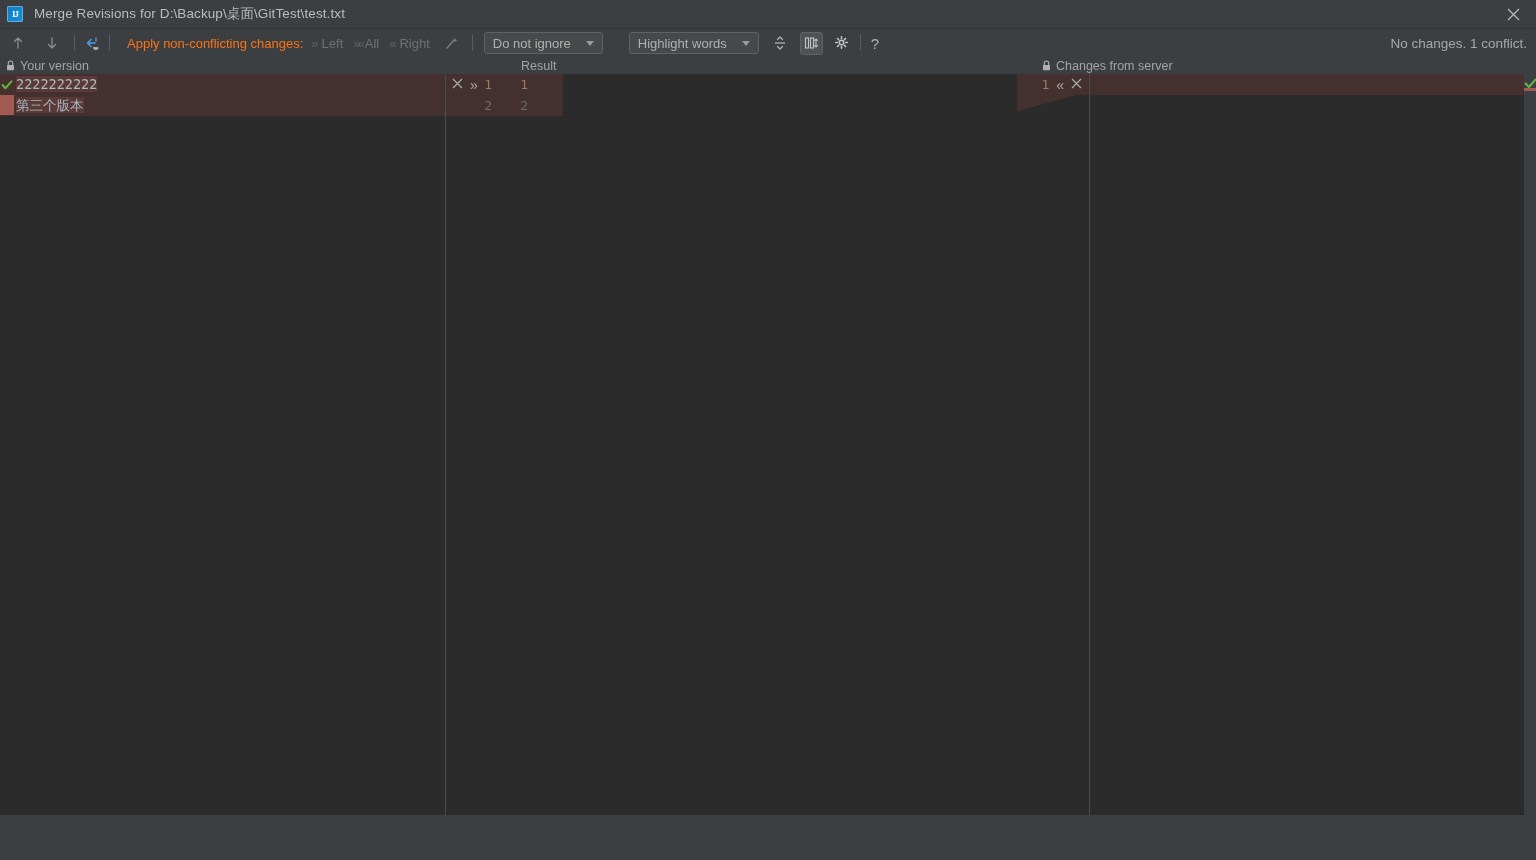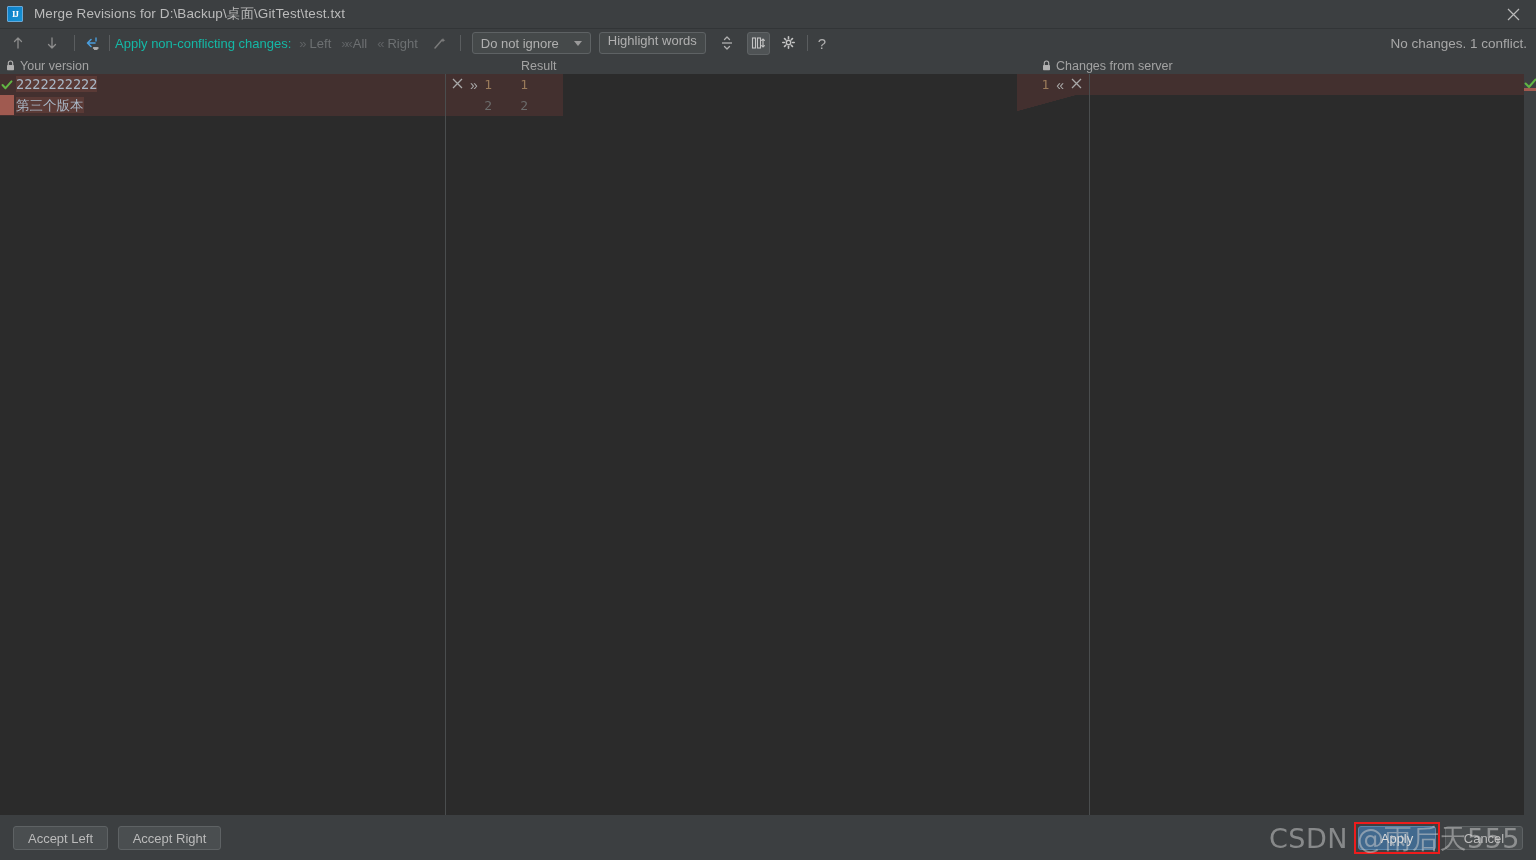--- a/index.html
+++ b/index.html
@@ -44,21 +44,21 @@
   }
   .tb-icon {
     width: 24px; height: 24px; display: flex; align-items: center;
     justify-content: center; flex: 0 0 auto;
   }
   .tb-icon svg { display: block; }
   .tb-sep {
     width: 1px; height: 16px; background: #5a5d5f; margin: 0 5px; flex: 0 0 auto;
   }
   .apply-label {
-    color: #14b8a6; font-size: 13px; margin-left: 0; margin-right: 8px;
+    color: #f97316; font-size: 13px; margin-left: 12px; margin-right: 8px;
     white-space: nowrap;
   }
   .chip {
     display: flex; align-items: center; gap: 3px; color: #6d7072;
     font-size: 13px; margin-right: 10px; white-space: nowrap;
   }
   .chip .gl { font-size: 13px; color: #5e6163; }
   .combo {
     height: 22px; border: 1px solid #5e6264; border-radius: 3px;
     background: #45494a; color: #b0b0b0; font-size: 13px;
@@ -290,21 +290,21 @@
         <path d="M3 12 L10 4" stroke="#7b7b7b" stroke-width="1.5" stroke-linecap="round"></path>
         <path d="M11 2 L11.7 3.6 L13.3 4.3 L11.7 5 L11 6.6 L10.3 5 L8.7 4.3 L10.3 3.6 Z" fill="#7b7b7b"></path>
       </svg>
     </div>
     <div class="tb-sep" style="margin-left:8px;"></div>
 
     <div class="combo" style="margin-left:6px;">
       <span>Do not ignore</span>
       <span class="caret"></span>
     </div>
-    <div class="combo" style="margin-left:8px;flex-direction:column;">
+    <div class="combo" style="margin-left:26px;">
       <span>Highlight words</span>
       <span class="caret"></span>
     </div>
 
     <div class="tb-btn" style="margin-left:10px;">
       <svg width="16" height="16" viewBox="0 0 16 16">
         <path d="M3 8 L13 8" stroke="#b0b0b0" stroke-width="1.3"></path>
         <path d="M5.5 4.5 L8 2 L10.5 4.5" stroke="#b0b0b0" stroke-width="1.3" fill="none" stroke-linecap="round" stroke-linejoin="round"></path>
         <path d="M5.5 11.5 L8 14 L10.5 11.5" stroke="#b0b0b0" stroke-width="1.3" fill="none" stroke-linecap="round" stroke-linejoin="round"></path>
       </svg>
@@ -417,22 +417,14 @@
     <div class="marker-strip">
       <div class="m"></div>
     </div>
     <div class="strip-check">
       <svg width="13" height="13" viewBox="0 0 13 13">
         <path d="M1.6 6.5 L5 10 L11.4 2.6" stroke="#62b543" stroke-width="2.1" fill="none" stroke-linecap="round" stroke-linejoin="round"></path>
       </svg>
     </div>
   </div>
 
-  <div class="bottombar">
-    <div class="btn btn-accept-left">Accept Left</div>
-    <div class="btn btn-accept-right">Accept Right</div>
-    <div class="btn btn-apply">Apply</div>
-    <div class="btn btn-cancel">Cancel</div>
-    <div class="btn-redbox"></div>
-    <div class="watermark">CSDN @雨后天555</div>
-  </div>
 
 </div>
 
 </body></html>

